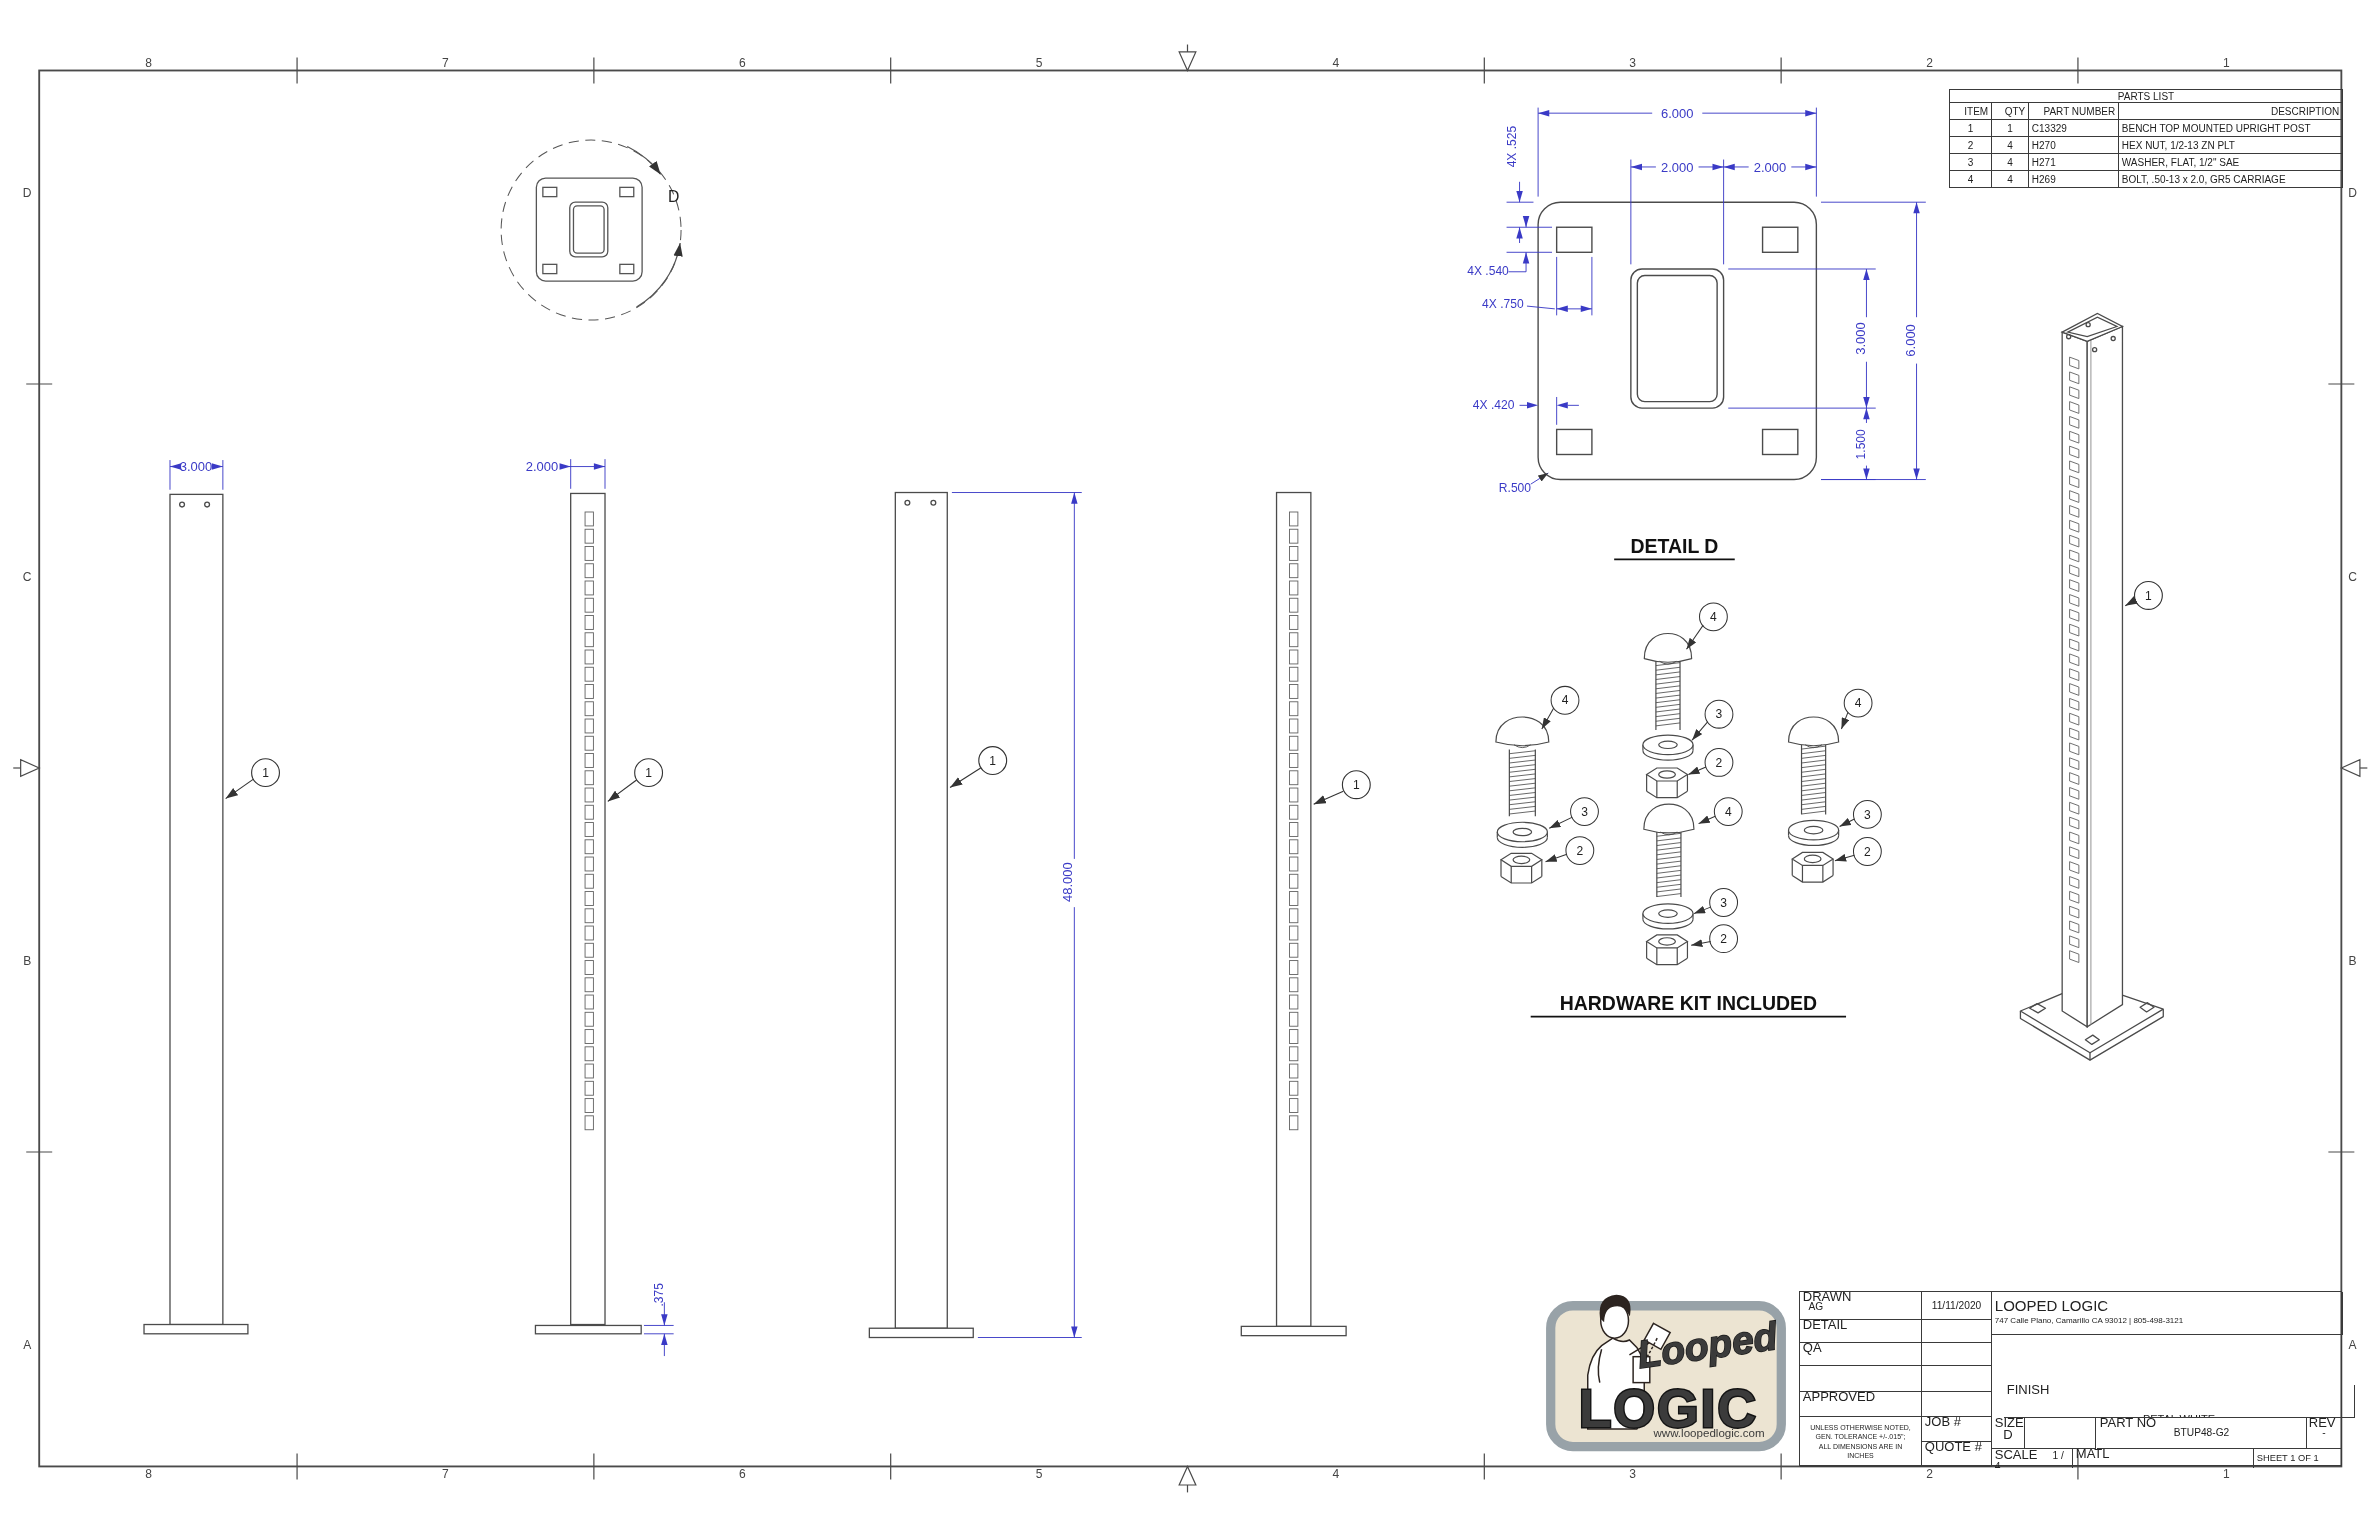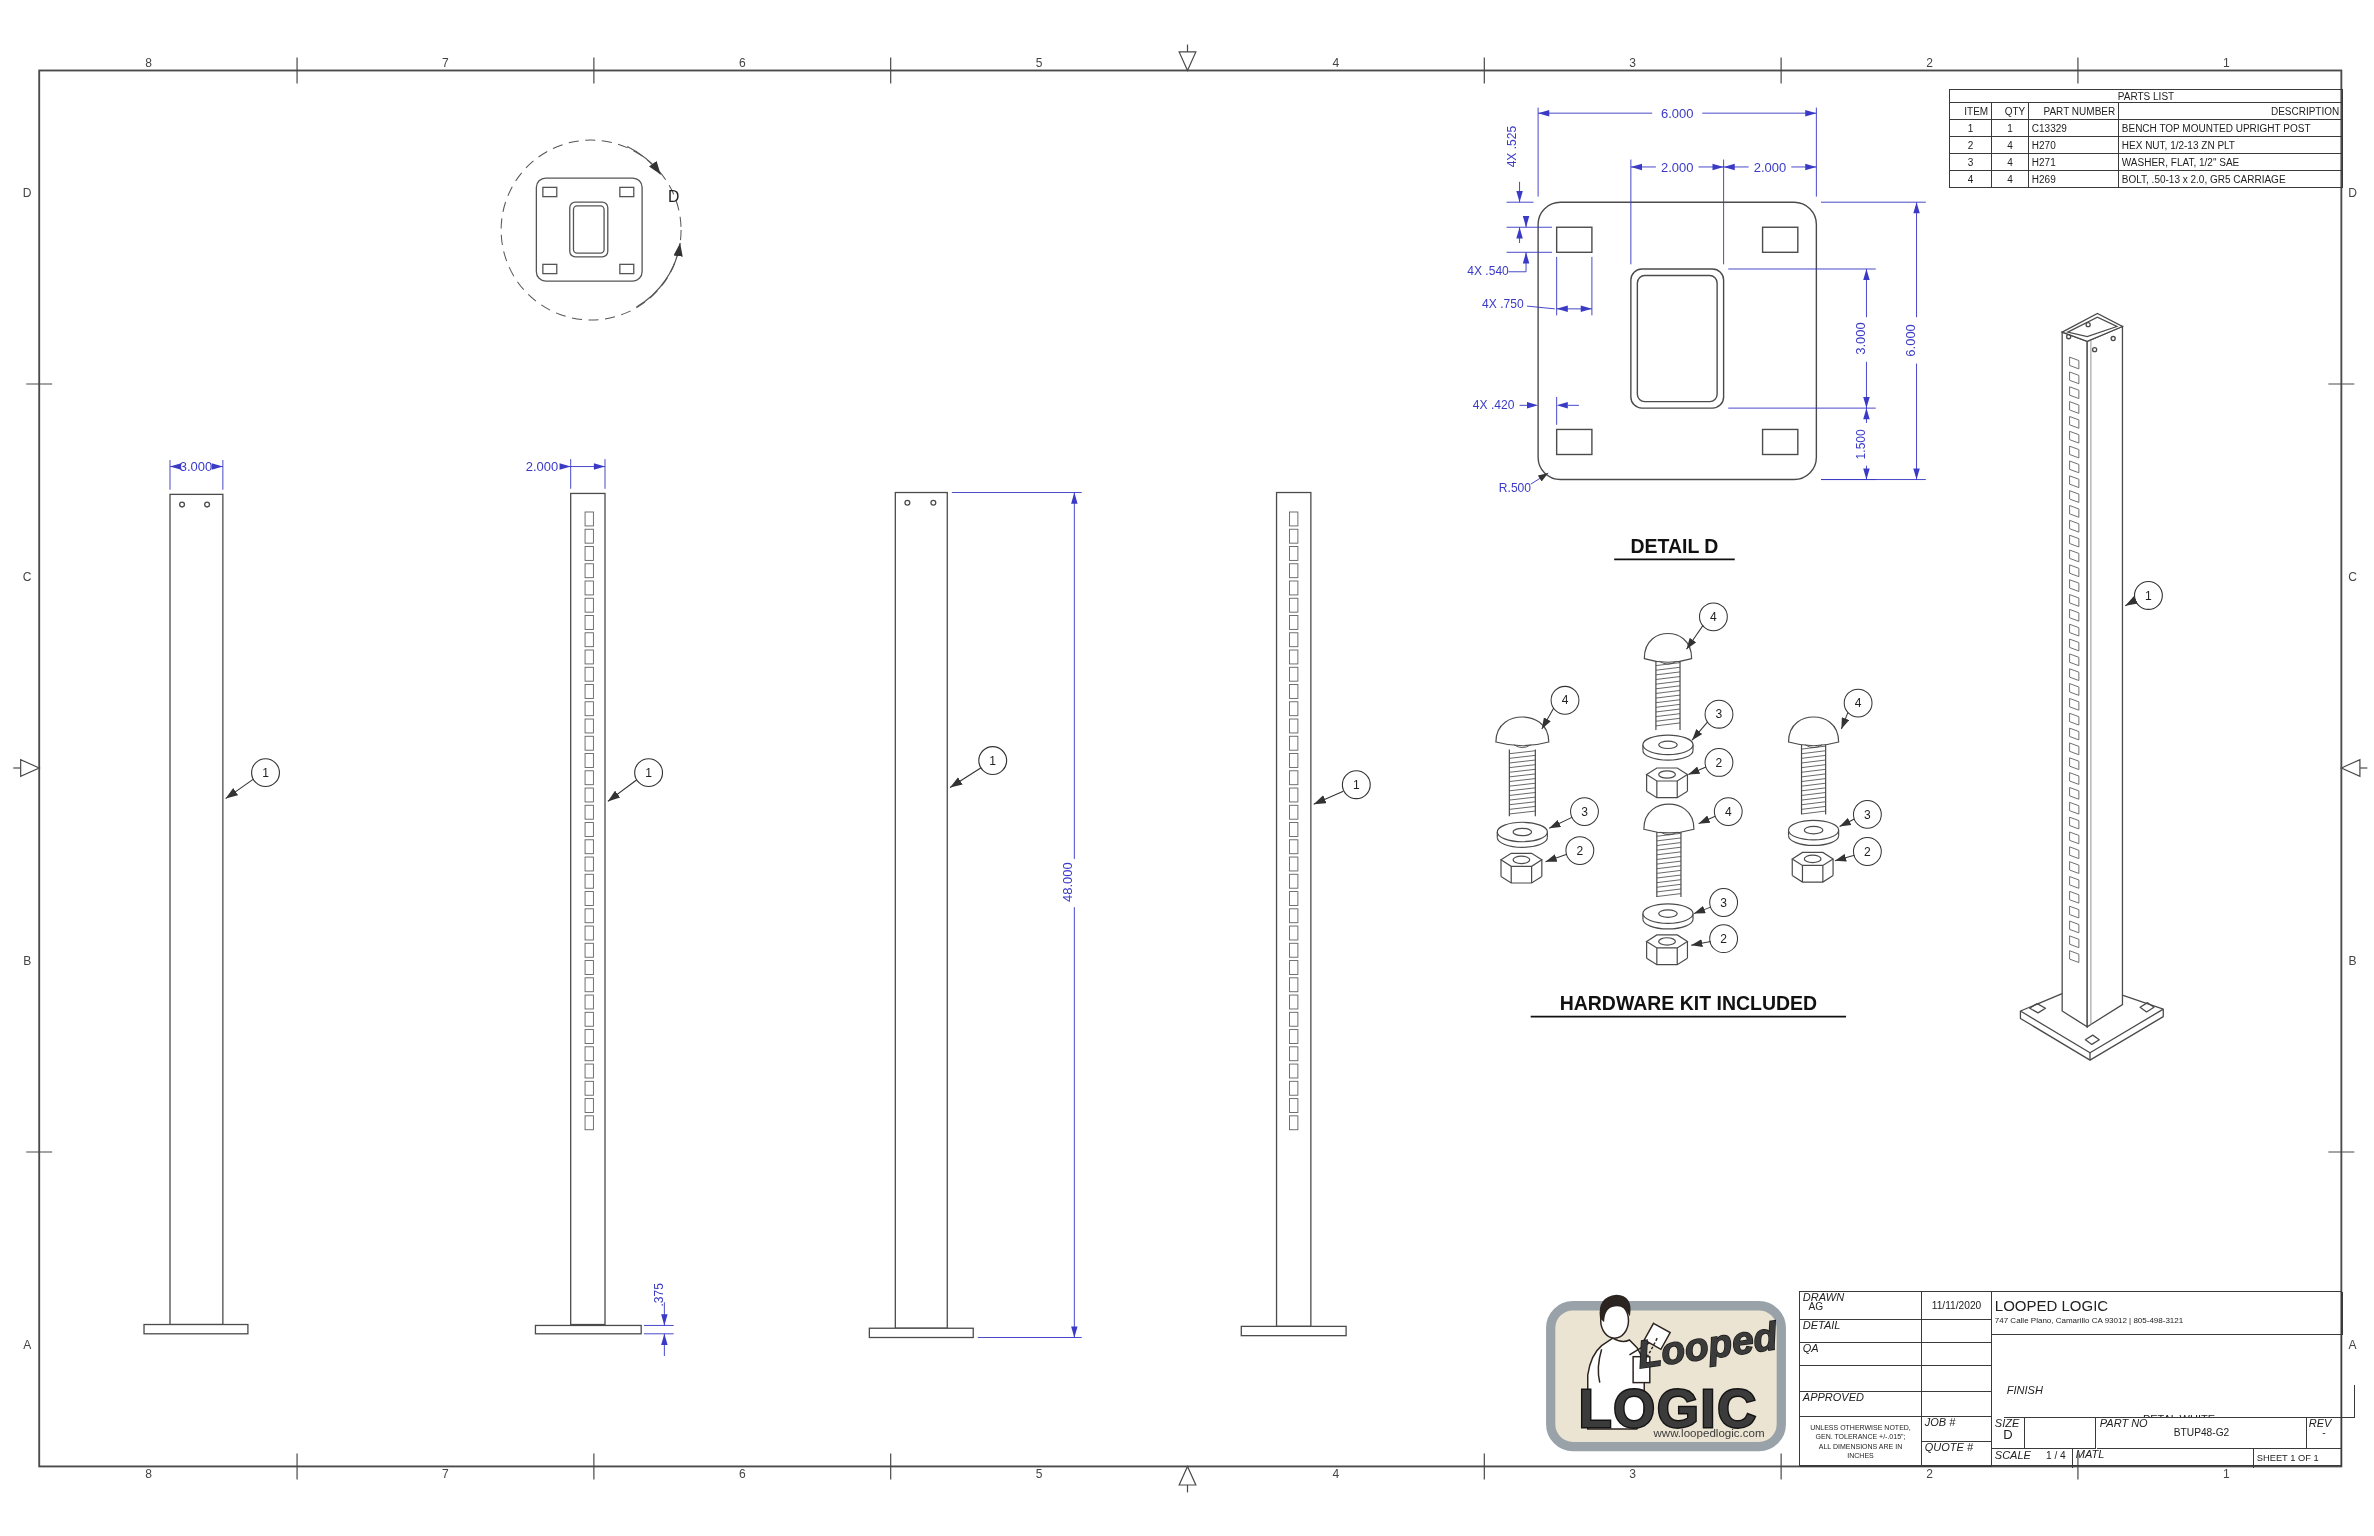--- a/index.html
+++ b/index.html
@@ -19,21 +19,21 @@
   .plist td,.plist th{border:0.9px solid #3a3a3a;padding:0 2.8px;height:16px;white-space:nowrap;
          overflow:hidden;font-weight:normal;}
   .plist .tt{height:12px;text-align:center;}
   .plist .hd{text-align:right;}
   .cC{text-align:center;}
   
   .tb{position:absolute;left:1799px;top:1291px;width:543px;height:175px;
       border:1.9px solid #3a3a3a;box-sizing:border-box;font-size:7.4px;}
   .cell{position:absolute;border-right:0.9px solid #3a3a3a;border-bottom:0.9px solid #3a3a3a;
         box-sizing:border-box;padding:0.9px 2.8px;overflow:hidden;}
-  .cell .lab{font-size:11px;display:block;line-height:8.3px;font-style:italic;}
+  .cell .lab{font-size:13px;display:block;line-height:8.3px;}
   .vC{display:flex;align-items:center;justify-content:center;text-align:center;}
   .tol{font-size:7px;text-align:center;line-height:9.3px;display:flex;flex-direction:column;
        justify-content:center;}
   
   .logo{position:absolute;left:1544px;top:1290px;width:244px;height:163px;}
 </style>
 </head>
 <body>
 
 <div class="sheet">

